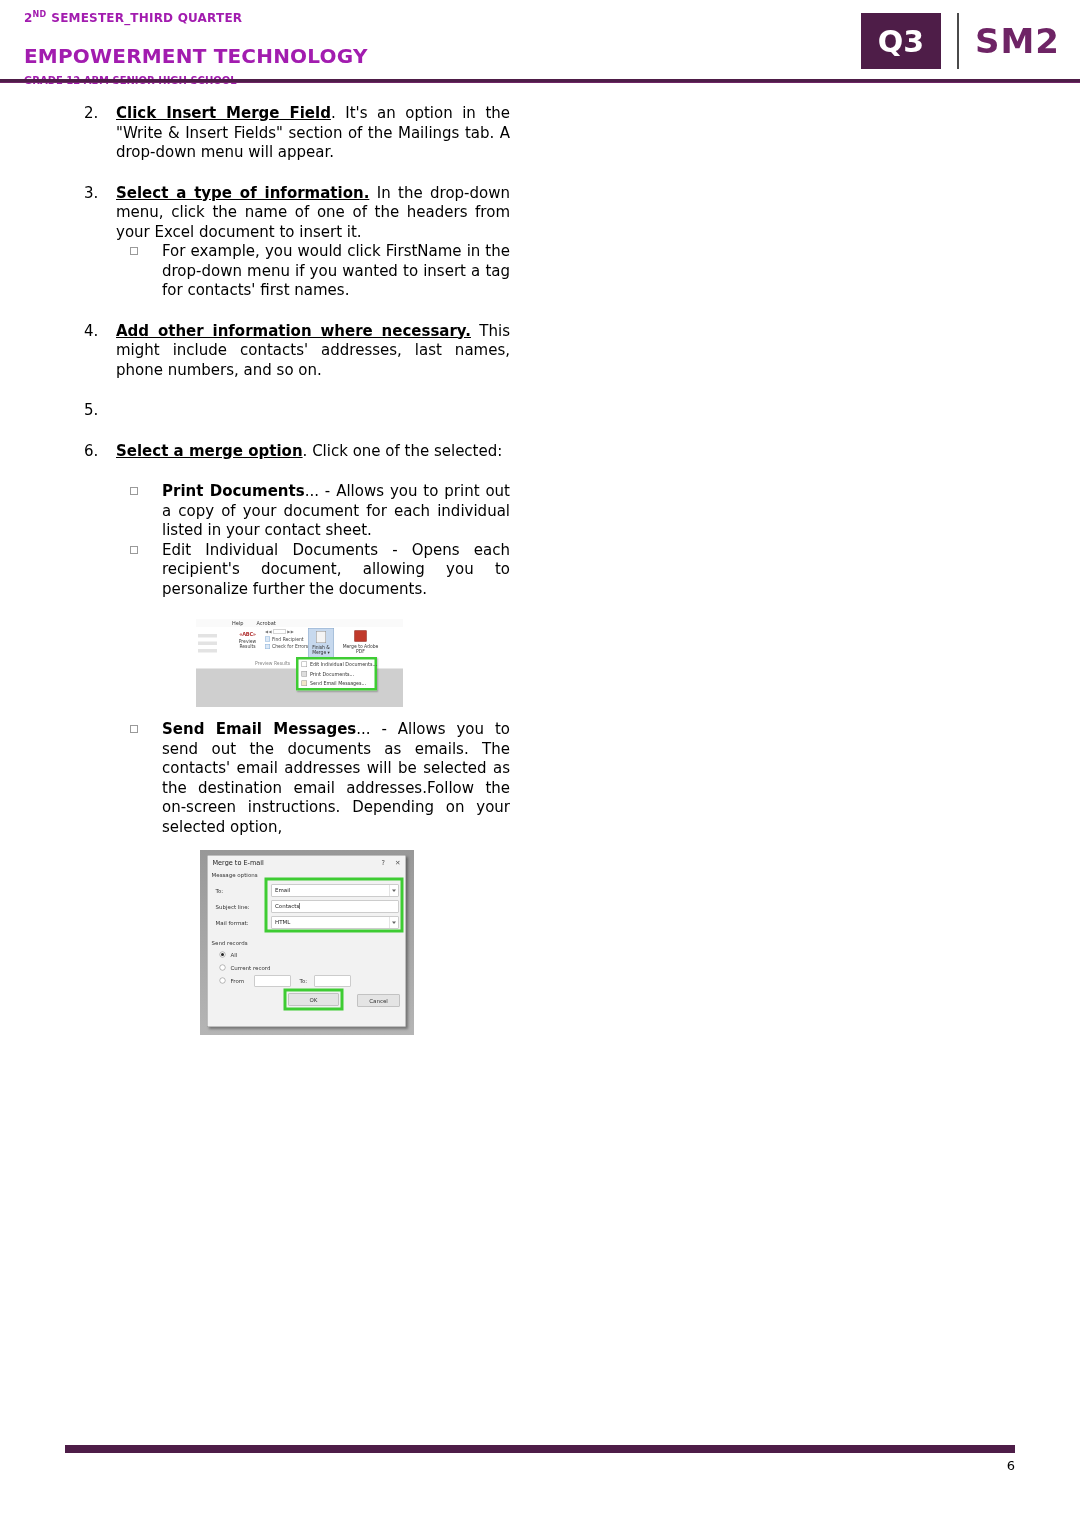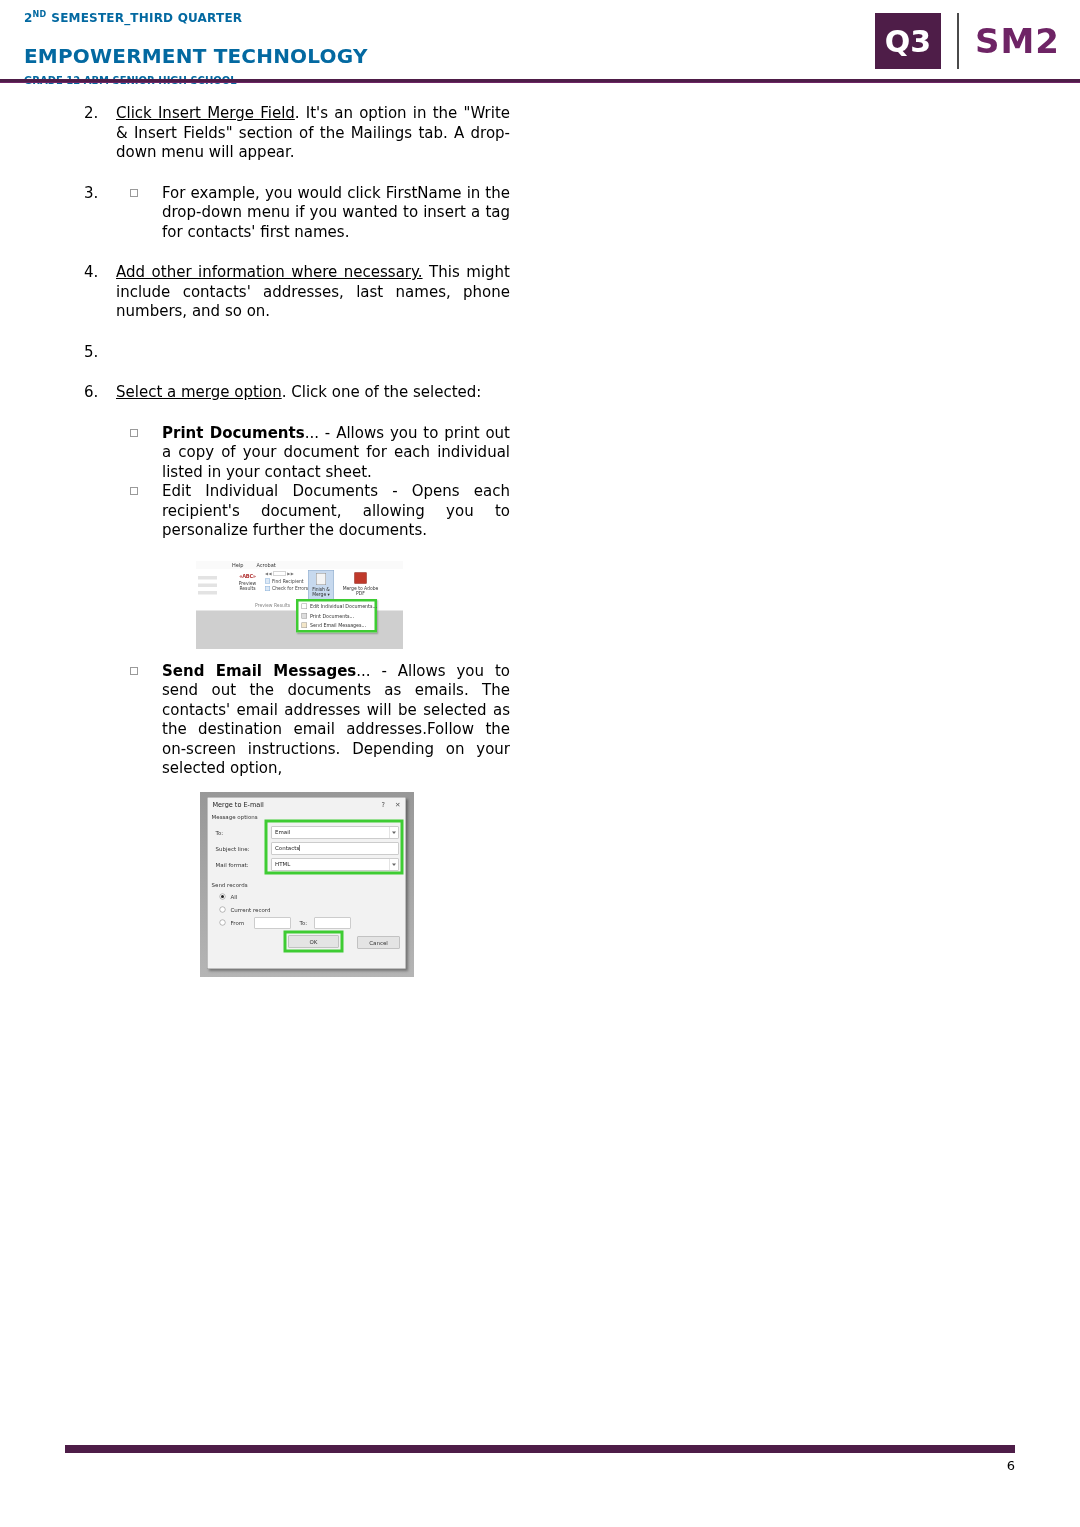--- a/index.html
+++ b/index.html
@@ -3,41 +3,41 @@
 <meta charset="utf-8">
 <style>
   * { box-sizing: border-box; }
   html,body { margin:0; padding:0; }
   body {
     width:1080px; height:1527px; background:#ffffff; position:relative;
     font-family:"DejaVu Sans","Liberation Sans",sans-serif; color:#000;
   }
 
   
-  .hdr-left { position:absolute; top:10px; left:24px; color:#0369a1; }
+  .hdr-left { position:absolute; top:10px; left:24px; color:#a21caf; }
   .hdr-sem { font-size:12px; font-weight:bold; letter-spacing:.2px; }
   .hdr-sem sup { font-size:8px; }
   .hdr-sem .rest { margin-left:5px; }
   .hdr-title { font-size:20px; font-weight:bold; margin-top:19px; letter-spacing:.2px; }
   .hdr-sub { font-size:10px; font-weight:bold; margin-top:7px; }
   .hdr-right { position:absolute; top:13px; right:20px; display:flex; align-items:center; }
-  .q3-badge { width:66px; height:56px; background:#4e1d48; color:#fff; font-size:30px;
+  .q3-badge { width:80px; height:56px; background:#4e1d48; color:#fff; font-size:30px;
               font-weight:bold; display:flex; align-items:center; justify-content:center; }
   .hdr-vline { width:2px; height:56px; background:#4a4a4a; margin:0 16px; }
   .sm2 { font-size:34px; font-weight:bold; color:#6e2465; letter-spacing:1px; }
   .hdr-rule { position:absolute; top:79px; left:0; width:1080px; height:1px;
               border-top:3px solid #4e1d48; border-bottom:1px solid #6e2465; }
 
   
   main { position:absolute; top:104px; left:65px; width:445px; }
   .step { display:flex; padding-left:19px; margin-bottom:21px; }
   .step-num { width:32px; flex-shrink:0; font-size:15px; line-height:19.5px; }
   .step-body { width:394px; }
   p { margin:0; font-size:15px; line-height:19.5px; text-align:justify; }
-  .h { font-weight:normal; text-decoration:underline; }
+  .h { font-weight:bold; text-decoration:underline; }
   .b { font-weight:bold; }
   .bullet { display:flex; padding-left:14px; }
   .glyph-cell { width:32px; flex-shrink:0; padding-top:5px; }
   .sq { display:block; width:8px; height:8px; border:1px solid #9a9a9a; background:#fff; }
   .mt21 { margin-top:21px; }
 
   
   .shot { position:relative; overflow:hidden; }
   .s2 { transform:scale(.5); transform-origin:0 0; }
 
@@ -123,20 +123,21 @@
   <div class="step">
     <div class="step-num">2.</div>
     <div class="step-body">
       <p><span class="h">Click Insert Merge Field</span><span>. It's an option in the "Write &amp; Insert Fields" section of the Mailings tab. A drop-down menu will appear.</span></p>
     </div>
   </div>
 
   <div class="step">
     <div class="step-num">3.</div>
     <div class="step-body">
+      <p><span class="h">Select a type of information.</span><span> In the drop-down menu, click the name of one of the headers from your Excel document to insert it.</span></p>
       <div class="bullet">
         <span class="glyph-cell">
             <span class="sq"></span>
           </span>
         <p>For example, you would click FirstName in the drop-down menu if you wanted to insert a tag for contacts' first names.</p>
       </div>
     </div>
   </div>
 
   <div class="step">

